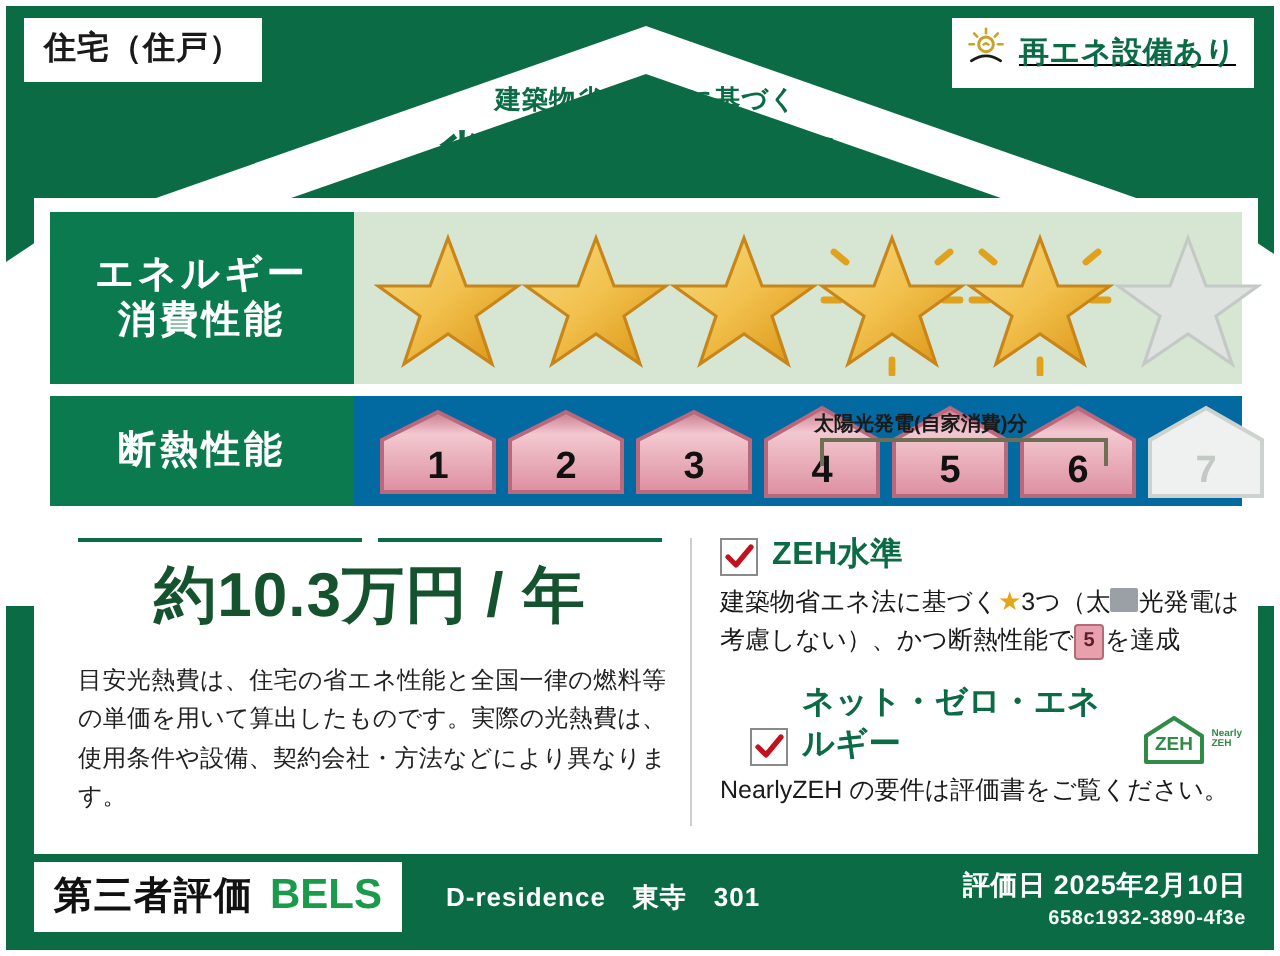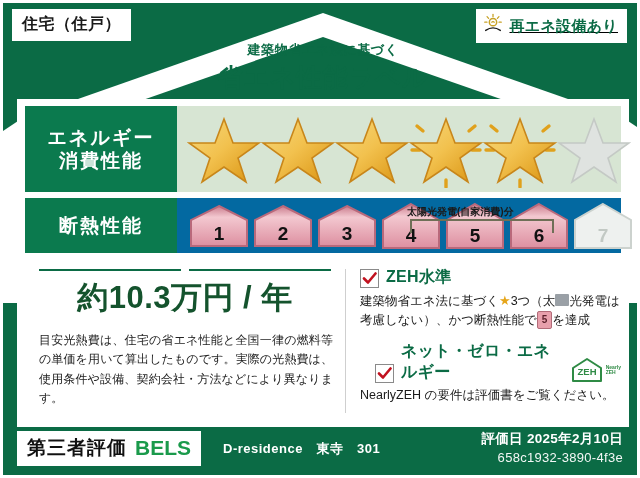--- a/index.html
+++ b/index.html
@@ -170,21 +170,21 @@
   }
   .bels-chip .jp{font-size:19px;font-weight:bold;color:#111111;letter-spacing:1px;}
   .bels-chip .en{font-size:21px;font-weight:bold;color:#1a9a4b;letter-spacing:0px;}
   .foot-prop{
     color:#ffffff;font-size:13px;font-weight:bold;margin-left:22px;letter-spacing:.5px;
   }
   .foot-right{
     position:absolute;right:14px;bottom:10px;text-align:right;z-index:6;color:#fff;
   }
   .foot-date{font-size:13.5px;font-weight:bold;letter-spacing:.3px;}
-  .foot-id{font-size:13px;letter-spacing:.3px;margin-top:2px;opacity:.95;}
+  .foot-id{font-size:10px;letter-spacing:.3px;margin-top:2px;opacity:.95;font-weight:bold;}
 </style>
 </head>
 <body>
 
 <div id="label-root">
 
   <svg class="roof-white" viewBox="0 0 640 300">
     <polygon points="0,128 18,116 320,10 622,116 640,128 640,300 0,300" fill="#ffffff"></polygon>
     <polygon points="14,146 28,136 320,34 612,136 626,146 626,300 14,300" fill="#0b6b45"></polygon>
   </svg>

